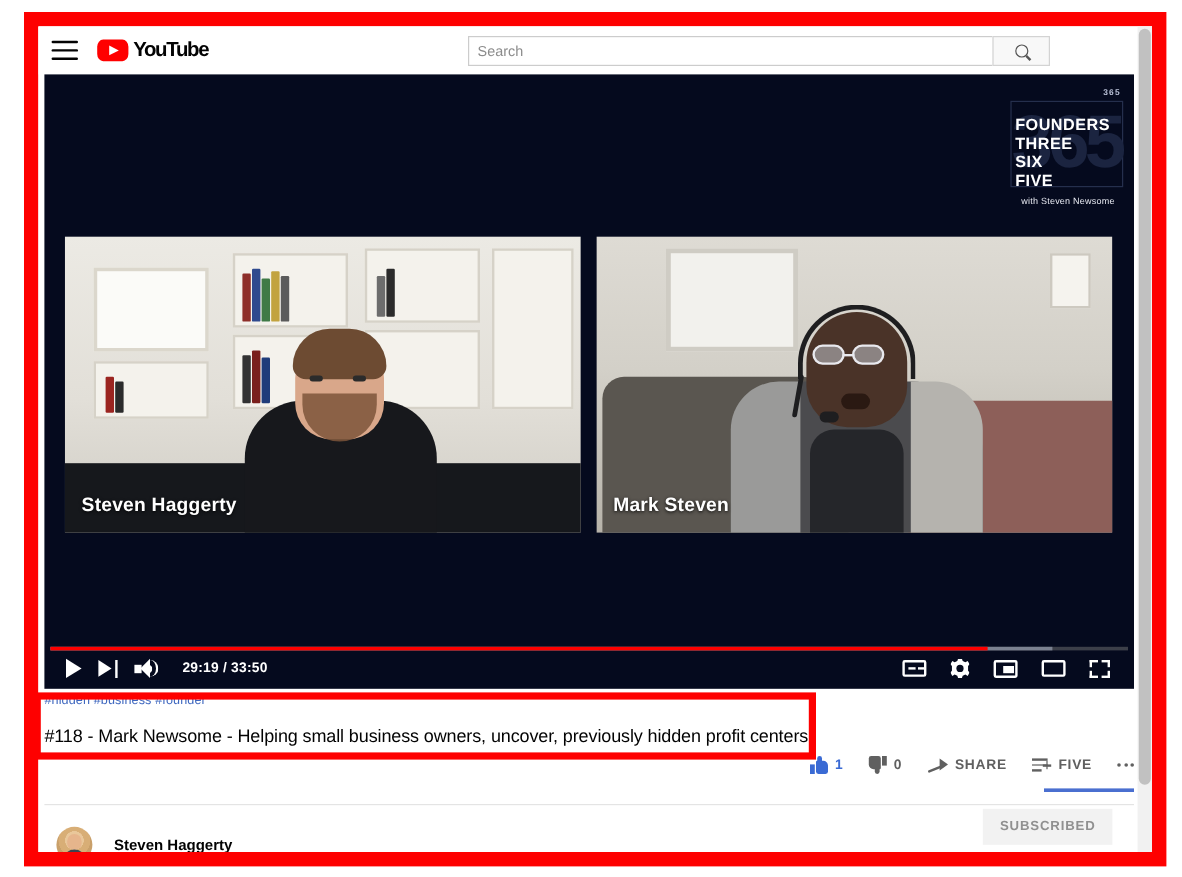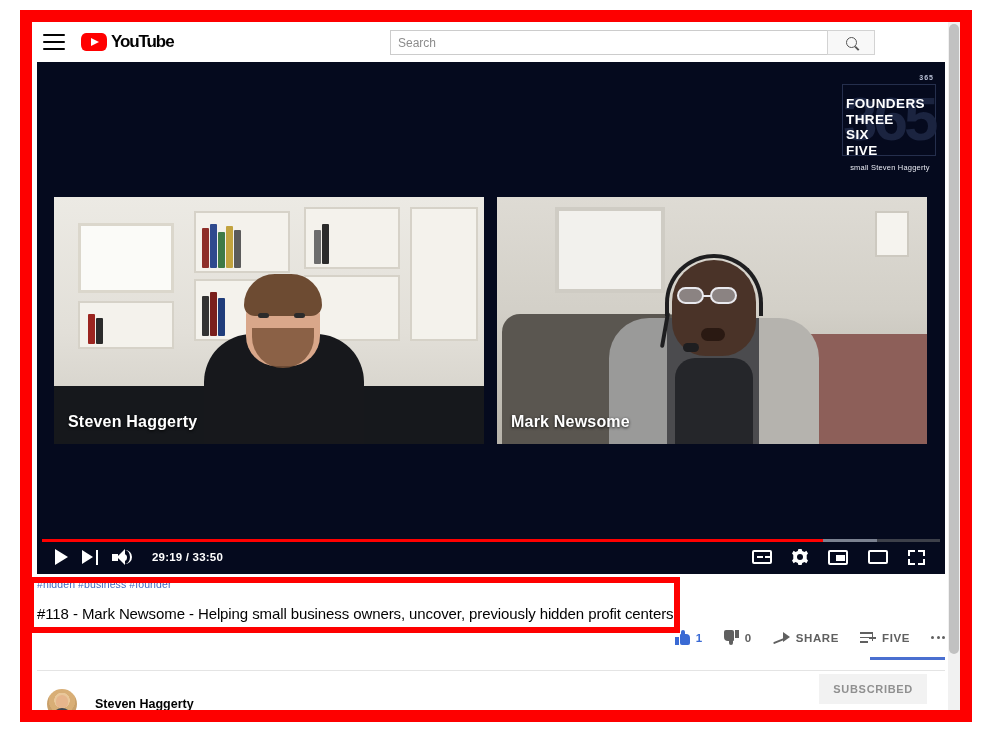--- a/index.html
+++ b/index.html
@@ -327,21 +327,21 @@
       <div id="wm">
         <div id="wm-365">365</div>
         <div id="wm-brackets"></div>
         <div id="wm-ghost">365</div>
         <div id="wm-name">
           <div>FOUNDERS</div>
           <div>THREE</div>
           <div>SIX</div>
           <div>FIVE</div>
         </div>
-        <div id="wm-sub">small Steven Haggerty</div>
+        <div id="wm-sub">with Steven Newsome</div>
       </div>
 
       <div class="cam" id="cam-left">
         <div class="room-l">
           <div class="wboard"></div>
           <div class="shelfbox" style="left:140px;top:14px;width:96px;height:62px;">
             <div class="bk" style="left:6px;height:40px;background:#8e2f2a;"></div>
             <div class="bk" style="left:14px;height:44px;background:#2f4a8e;"></div>
             <div class="bk" style="left:22px;height:36px;background:#3f7a46;"></div>
             <div class="bk" style="left:30px;height:42px;background:#c2a33f;"></div>
@@ -385,21 +385,21 @@
           <div class="shirtR"></div>
           <div class="personR-head"></div>
           <div class="mouthR"></div>
           <div class="glassR" style="left:180px;"></div>
           <div class="glassR" style="left:213px;"></div>
           <div class="bridgeR"></div>
           <div class="headsetR"></div>
           <div class="micarmR"></div>
           <div class="mictipR"></div>
         </div>
-        <div class="cam-name">Mark Newsome</div>
+        <div class="cam-name">Mark Steven</div>
       </div>
 
       <div id="progress" style="background: rgb(60, 63, 73);">
         <div id="prog-buffer" style="width: 93%; background: rgb(123, 129, 144);"></div>
         <div id="prog-played" style="width: 87%; background: rgb(255, 0, 0);"></div>
       </div>
 
       <div id="controls">
         <div id="ctl-left">
           <div class="ctl">

